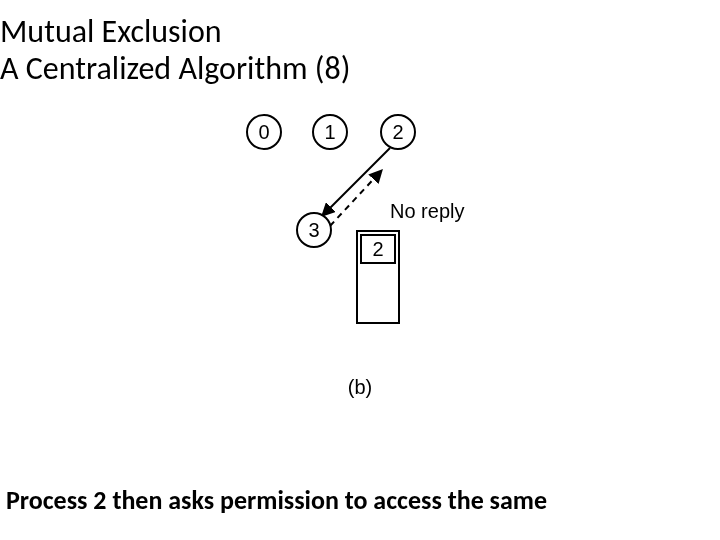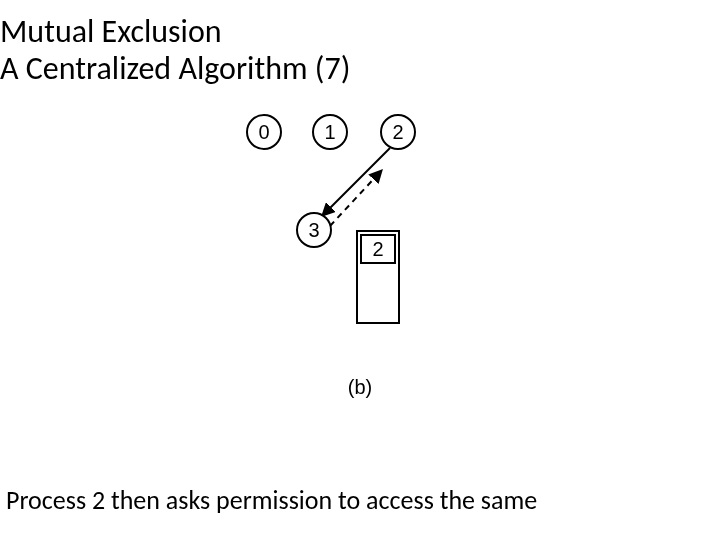--- a/index.html
+++ b/index.html
@@ -74,39 +74,39 @@
     font-family: Arial, sans-serif;
     font-size: 20px;
   }
   .caption {
     position: absolute;
     left: 6px;
     width: 708px;
     bottom: 24px;
     font-size: 26px;
     line-height: 1.2;
-    font-weight: 400;
+    font-weight: 700;
   }
   svg.arrows {
     position: absolute;
     left: 0;
     top: 0;
     width: 260px;
     height: 300px;
     overflow: visible;
   }
 </style>
 </head>
 <body>
 
 <div class="slide">
 
   <div class="title">
     <span>Mutual Exclusion</span><br>
-    <span>A Centralized Algorithm (7)</span>
+    <span>A Centralized Algorithm (8)</span>
   </div>
 
   <div class="diagram">
 
     <svg class="arrows" viewBox="0 0 260 300">
       <defs>
         <marker id="arrow-solid" viewBox="0 0 10 10" refX="9" refY="5" markerWidth="7" markerHeight="7" orient="auto-start-reverse">
           <path d="M 0 0 L 10 5 L 0 10 z" fill="#000"></path>
         </marker>
         <marker id="arrow-dashed" viewBox="0 0 10 10" refX="9" refY="5" markerWidth="7" markerHeight="7" orient="auto-start-reverse">
@@ -115,20 +115,21 @@
       </defs>
       <line x1="160" y1="40" x2="92" y2="108" stroke="#000" stroke-width="2" marker-end="url(#arrow-solid)"></line>
       <line x1="100" y1="118" x2="152" y2="62" stroke="#000" stroke-width="2" stroke-dasharray="6 5" marker-end="url(#arrow-dashed)"></line>
     </svg>
 
     <div class="node" style="left:16px; top:6px;">0</div>
     <div class="node" style="left:82px; top:6px;">1</div>
     <div class="node" style="left:150px; top:6px;">2</div>
     <div class="node" style="left:66px; top:104px;">3</div>
 
+    <div class="label" style="left:160px; top:92px;">No reply</div>
 
     <div class="queue-outer" style="left:126px; top:122px; width:44px; height:94px;"></div>
     <div class="queue-inner" style="left:130px; top:126px; width:36px; height:30px; line-height:26px;">2</div>
 
     <div class="sublabel" style="top:268px;">(b)</div>
   </div>
 
   <div class="caption">
     <span>Process 2 then asks permission to access the same</span><br>
   </div>

